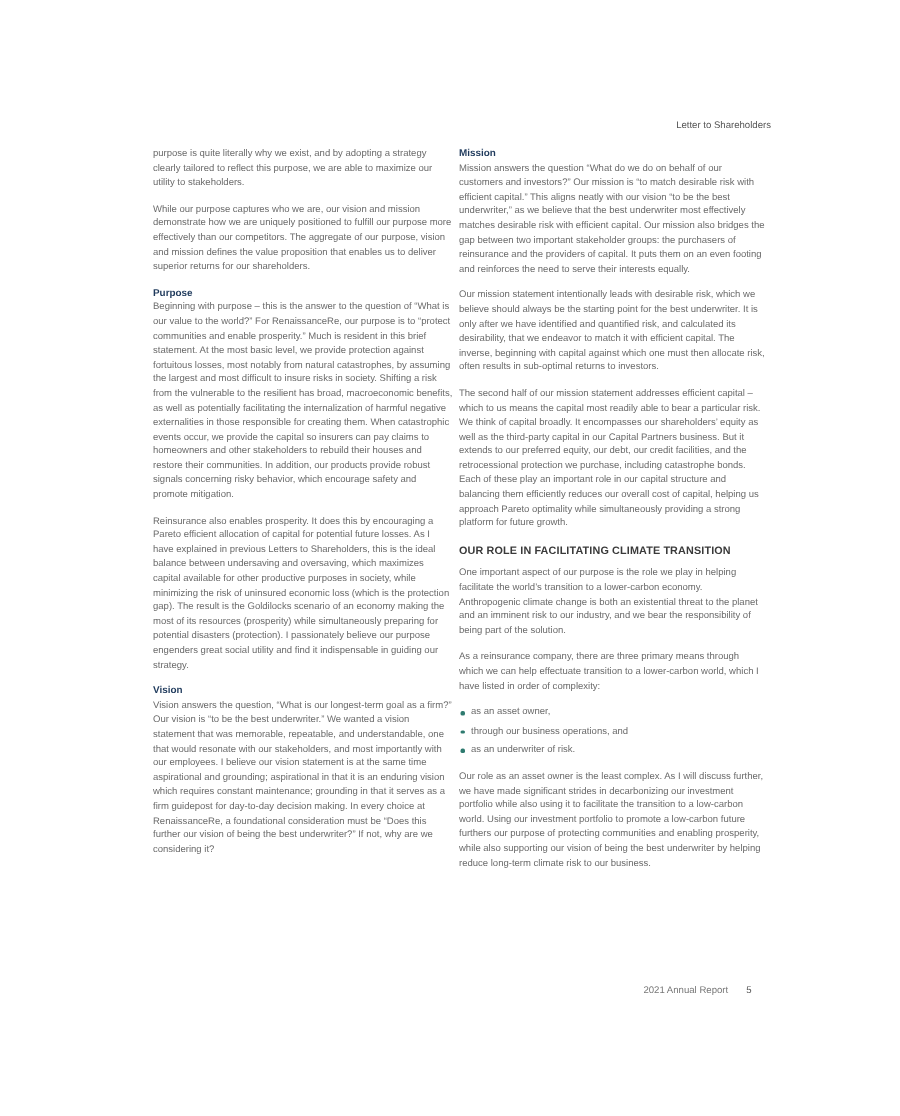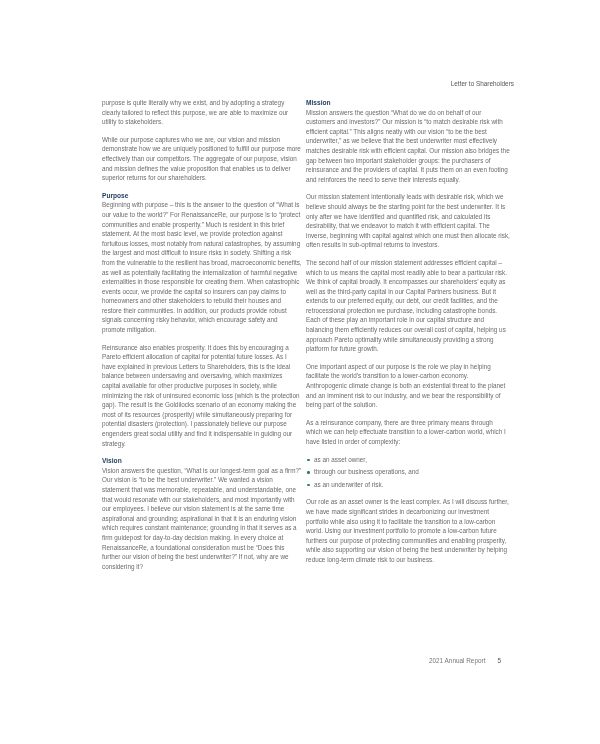--- a/index.html
+++ b/index.html
@@ -30,20 +30,21 @@
   <p>Reinsurance also enables prosperity. It does this by encouraging a Pareto efficient allocation of capital for potential future losses. As I have explained in previous Letters to Shareholders, this is the ideal balance between undersaving and oversaving, which maximizes capital available for other productive purposes in society, while minimizing the risk of uninsured economic loss (which is the protection gap). The result is the Goldilocks scenario of an economy making the most of its resources (prosperity) while simultaneously preparing for potential disasters (protection). I passionately believe our purpose engenders great social utility and find it indispensable in guiding our strategy.</p>
   <h4>Vision</h4>
   <p>Vision answers the question, “What is our longest-term goal as a firm?” Our vision is “to be the best underwriter.” We wanted a vision statement that was memorable, repeatable, and understandable, one that would resonate with our stakeholders, and most importantly with our employees. I believe our vision statement is at the same time aspirational and grounding; aspirational in that it is an enduring vision which requires constant maintenance; grounding in that it serves as a firm guidepost for day-to-day decision making. In every choice at RenaissanceRe, a foundational consideration must be “Does this further our vision of being the best underwriter?” If not, why are we considering it?</p>
 </div>
 
 <div class="col right">
   <h4>Mission</h4>
   <p>Mission answers the question “What do we do on behalf of our customers and investors?” Our mission is “to match desirable risk with efficient capital.” This aligns neatly with our vision “to be the best underwriter,” as we believe that the best underwriter most effectively matches desirable risk with efficient capital. Our mission also bridges the gap between two important stakeholder groups: the purchasers of reinsurance and the providers of capital. It puts them on an even footing and reinforces the need to serve their interests equally.</p>
   <p>Our mission statement intentionally leads with desirable risk, which we believe should always be the starting point for the best underwriter. It is only after we have identified and quantified risk, and calculated its desirability, that we endeavor to match it with efficient capital. The inverse, beginning with capital against which one must then allocate risk, often results in sub-optimal returns to investors.</p>
   <p>The second half of our mission statement addresses efficient capital – which to us means the capital most readily able to bear a particular risk. We think of capital broadly. It encompasses our shareholders’ equity as well as the third-party capital in our Capital Partners business. But it extends to our preferred equity, our debt, our credit facilities, and the retrocessional protection we purchase, including catastrophe bonds. Each of these play an important role in our capital structure and balancing them efficiently reduces our overall cost of capital, helping us approach Pareto optimality while simultaneously providing a strong platform for future growth.</p>
+  <h3>OUR ROLE IN FACILITATING CLIMATE TRANSITION</h3>
   <p>One important aspect of our purpose is the role we play in helping facilitate the world’s transition to a lower-carbon economy. Anthropogenic climate change is both an existential threat to the planet and an imminent risk to our industry, and we bear the responsibility of being part of the solution.</p>
   <p>As a reinsurance company, there are three primary means through which we can help effectuate transition to a lower-carbon world, which I have listed in order of complexity:</p>
   <ul>
     <li>as an asset owner,</li>
     <li>through our business operations, and</li>
     <li>as an underwriter of risk.</li>
   </ul>
   <p>Our role as an asset owner is the least complex. As I will discuss further, we have made significant strides in decarbonizing our investment portfolio while also using it to facilitate the transition to a low-carbon world. Using our investment portfolio to promote a low-carbon future furthers our purpose of protecting communities and enabling prosperity, while also supporting our vision of being the best underwriter by helping reduce long-term climate risk to our business.</p>
 </div>
 

